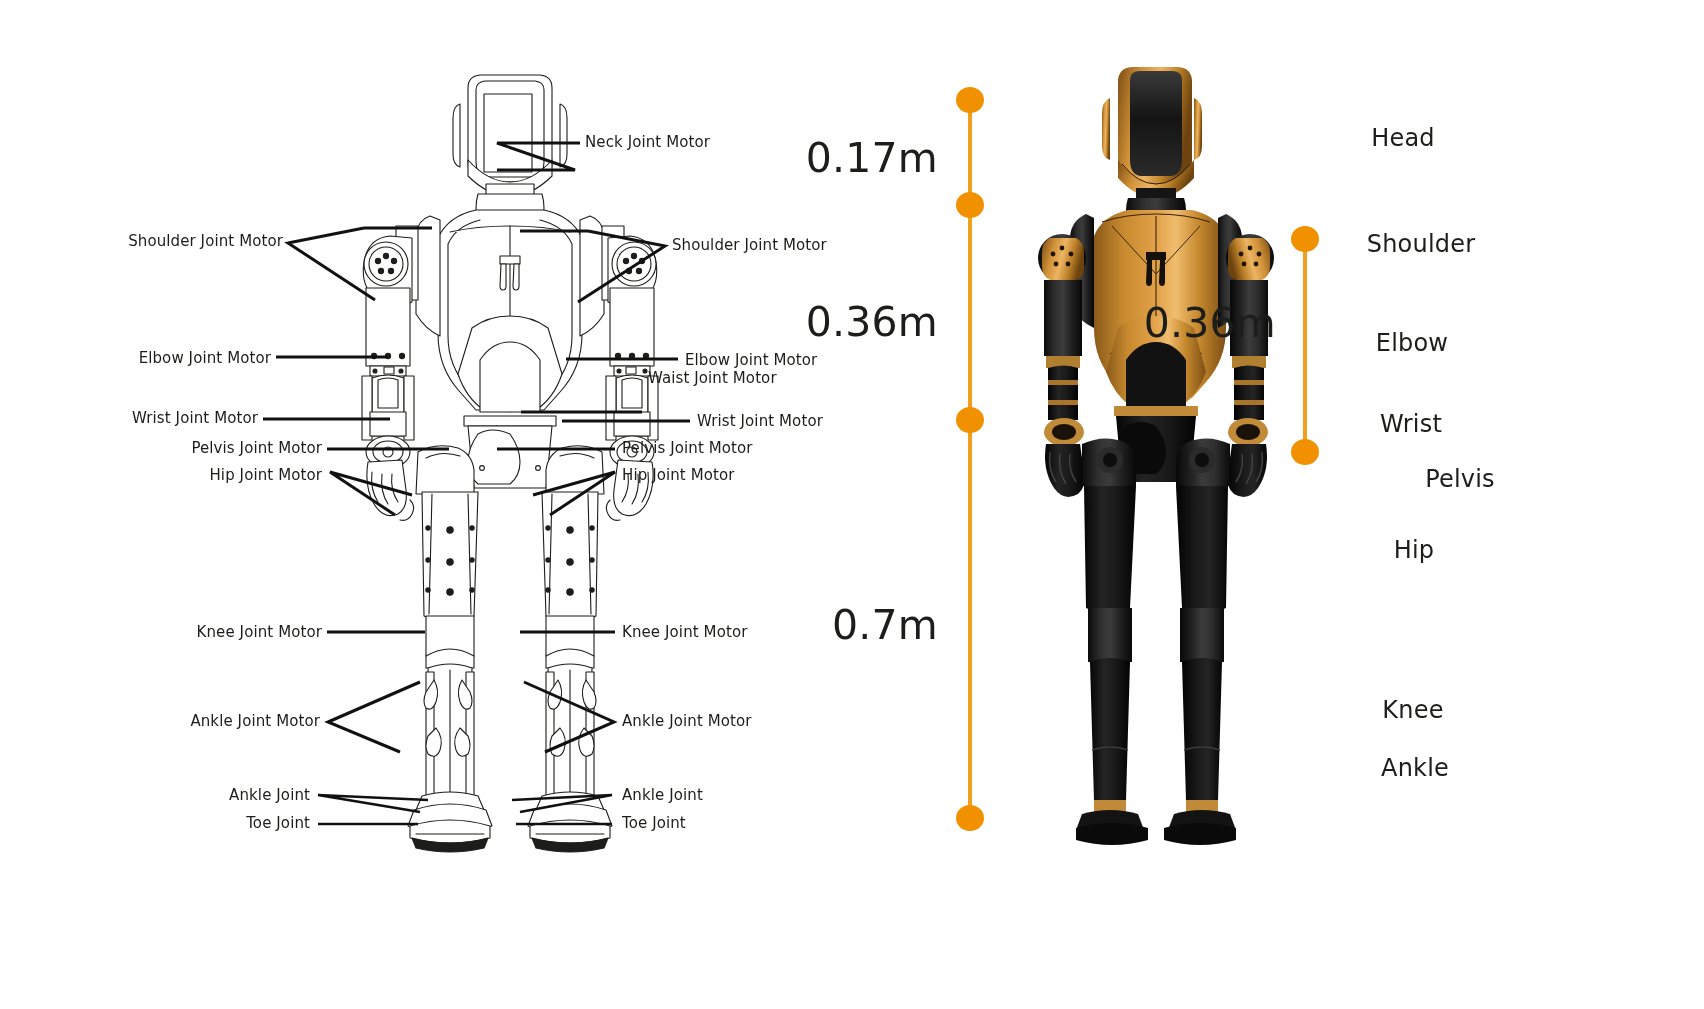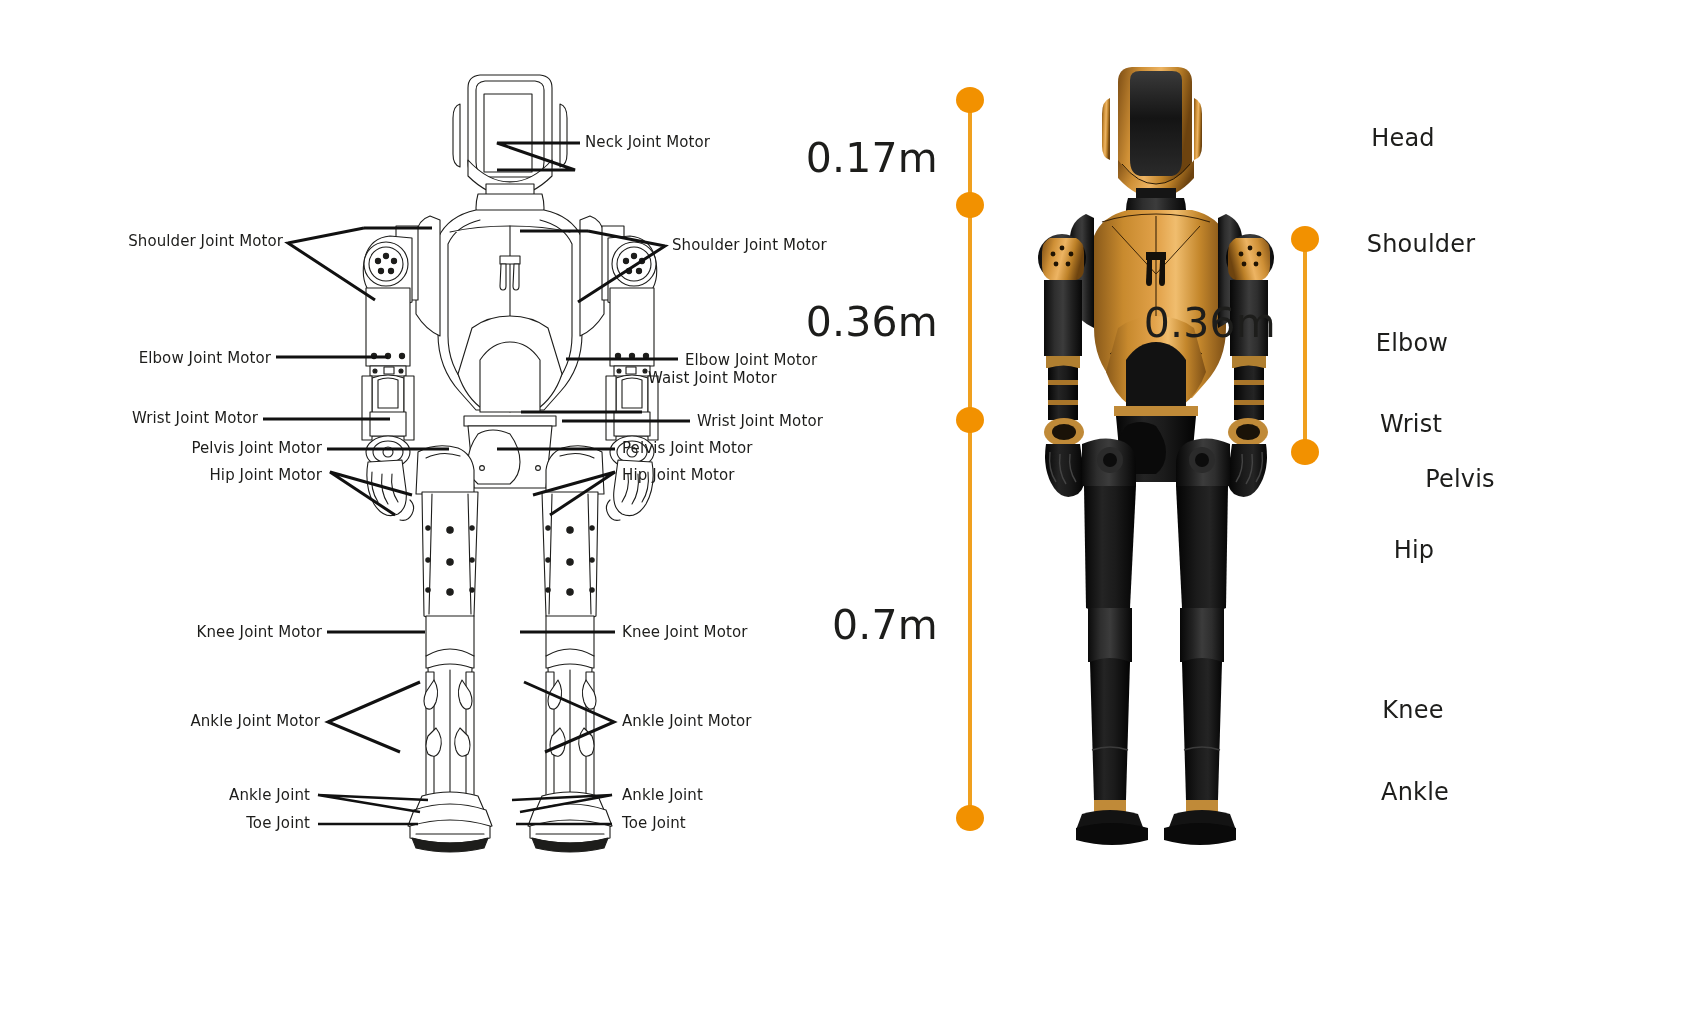--- a/index.html
+++ b/index.html
@@ -449,15 +449,15 @@
   <div class="meas-dot" style="left:1305px;top:452px;"></div>
   <div class="meas-text" style="left:1276px;top:323px;transform:translate(-100%,-50%);">0.36m</div>
 
   <div class="side-label" style="left:1403px;top:138px;">Head</div>
   <div class="side-label" style="left:1421px;top:244px;">Shoulder</div>
   <div class="side-label" style="left:1412px;top:343px;">Elbow</div>
   <div class="side-label" style="left:1411px;top:424px;">Wrist</div>
   <div class="side-label" style="left:1412px;top:479px;margin-left:48px;">Pelvis</div>
   <div class="side-label" style="left:1414px;top:550px;text-align:center;">Hip</div>
   <div class="side-label" style="left:1413px;top:678px;margin-top:32px;">Knee</div>
-  <div class="side-label" style="left:1415px;top:792px;">Ankle</div>
+  <div class="side-label" style="left:1415px;top:768px;">Ankle</div>
 
 </div>
 
 </body></html>

